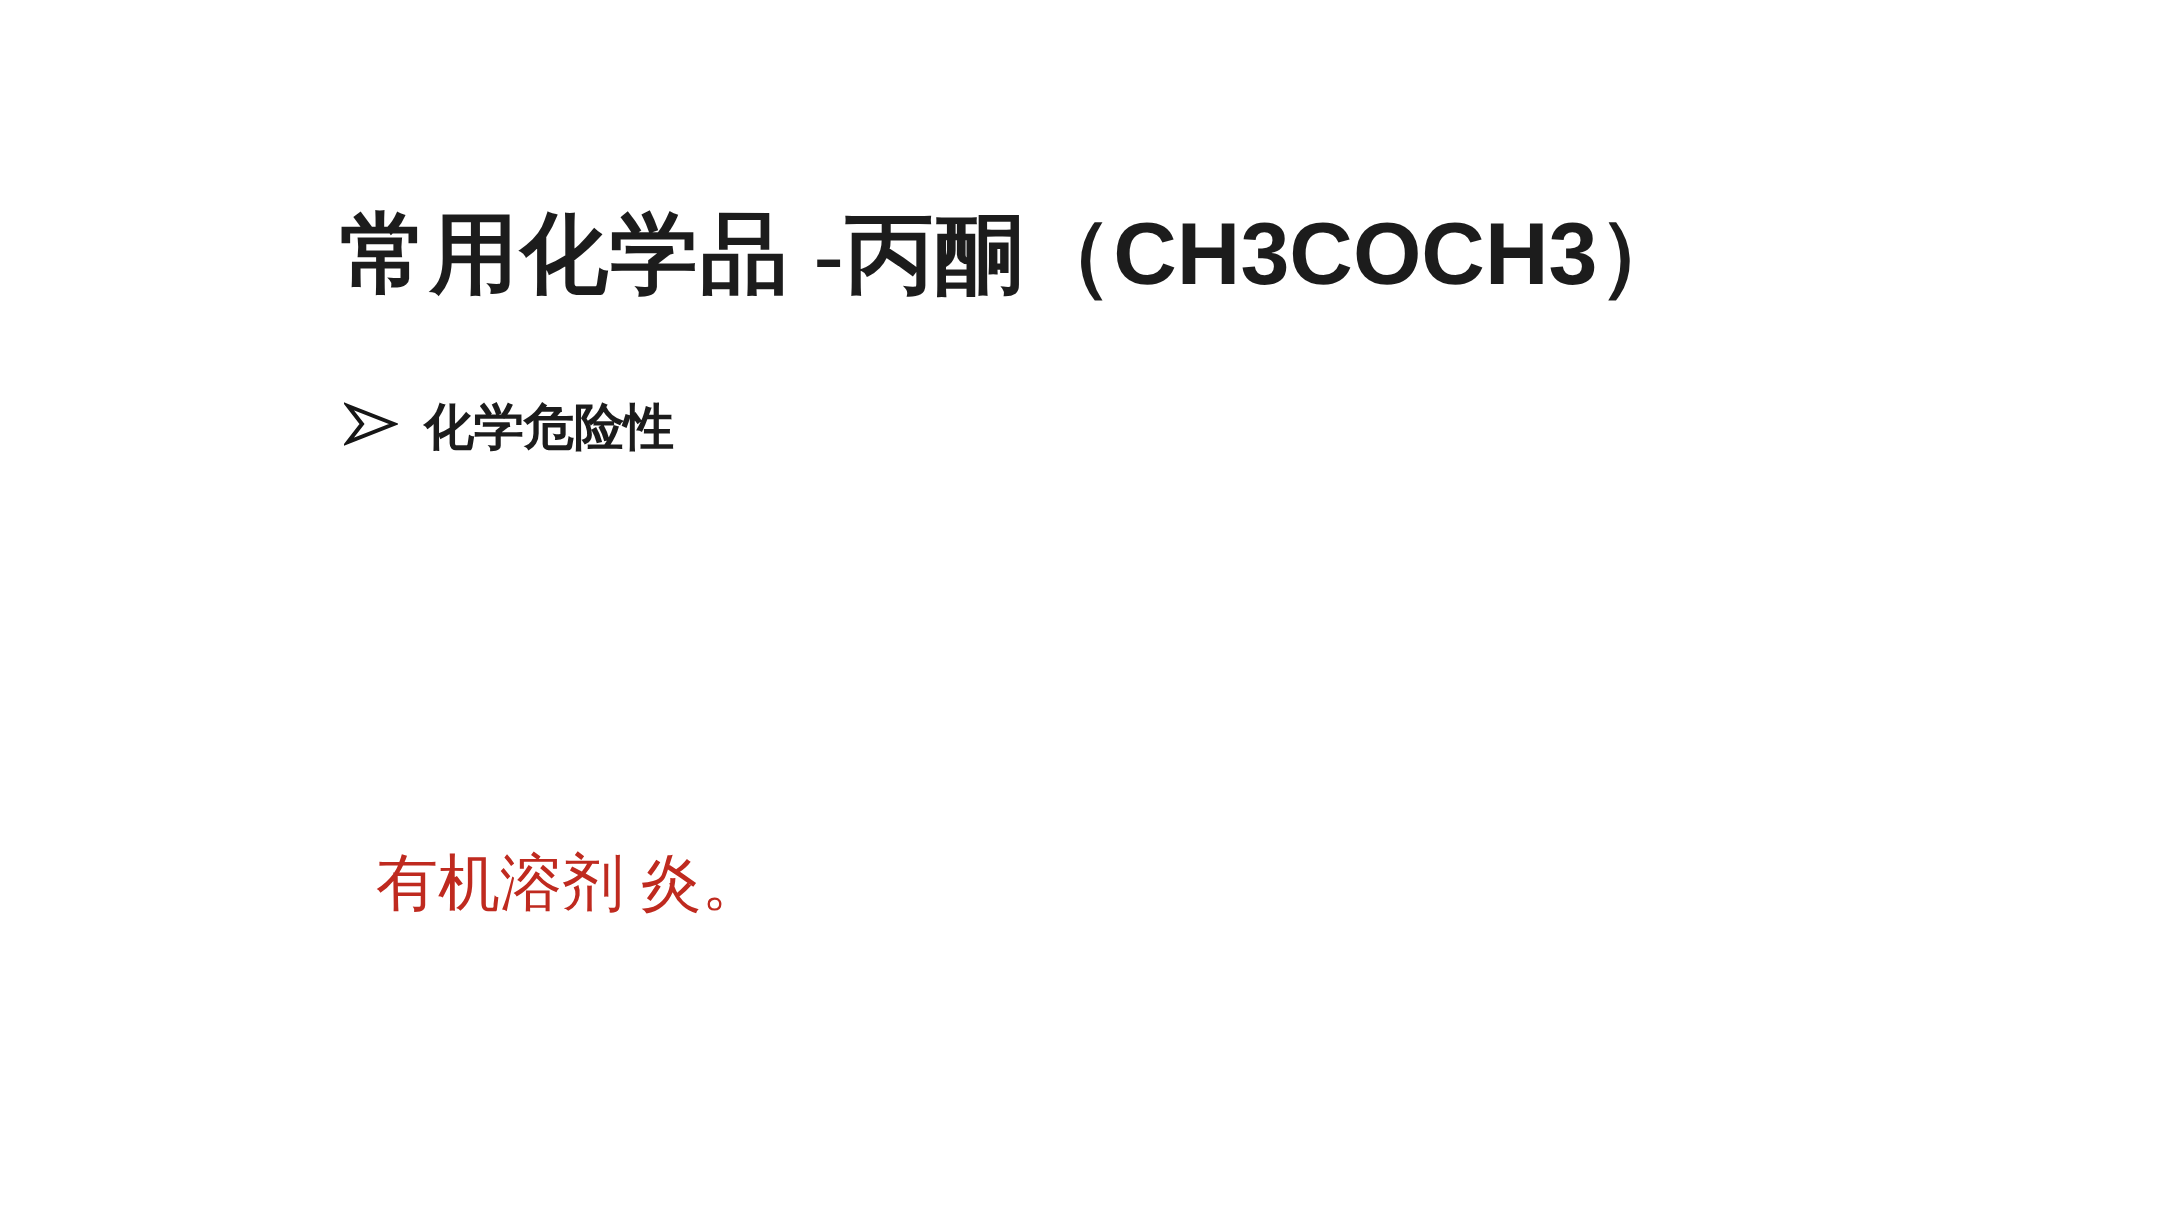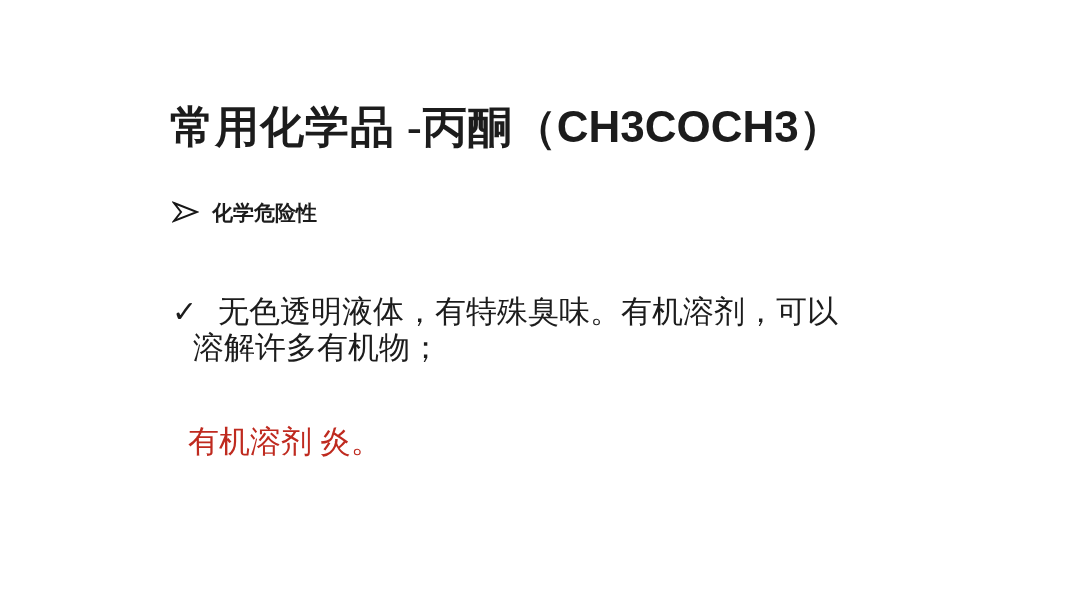--- a/index.html
+++ b/index.html
@@ -26,21 +26,21 @@
     font-family: "Liberation Sans", "DejaVu Sans", sans-serif;
     font-size: 44px;
     font-weight: bold;
     letter-spacing: 0px;
   }
   
   .section {
     position: absolute;
     left: 172px;
     top: 196px;
-    font-size: 21px;
+    font-size: 25px;
     font-weight: bold;
     display: flex;
     align-items: center;
     font-family: Liberation Serif, serif;
   }
   .section .arrow {
     display: inline-block;
     width: 40px;
     margin-top: 4px;
   }
@@ -95,24 +95,20 @@
 
   <div class="section">
     <span class="arrow">
       <svg width="27" height="24" viewBox="0 0 27 24" aria-hidden="true">
         <polygon points="2,3 25,12 2,21 9,12" fill="#ffffff" stroke="#161616" stroke-width="2" stroke-linejoin="miter"></polygon>
       </svg>
     </span>
     <span>化学危险性</span>
   </div>
 
-  <div class="bullet b1">
-    <div><span class="check">✓</span><span>无色透明液体，有特殊臭味。有机溶剂，可以</span></div>
-    <div class="cont">溶解许多有机物；</div>
-  </div>
 
 
   <div class="bullet b3">
     <div class="cont red-text">有机溶剂 炎。</div>
   </div>
 
   <div class="watermark">
     <span>
       <svg width="66" height="56" viewBox="0 0 66 56" aria-hidden="true">
 

